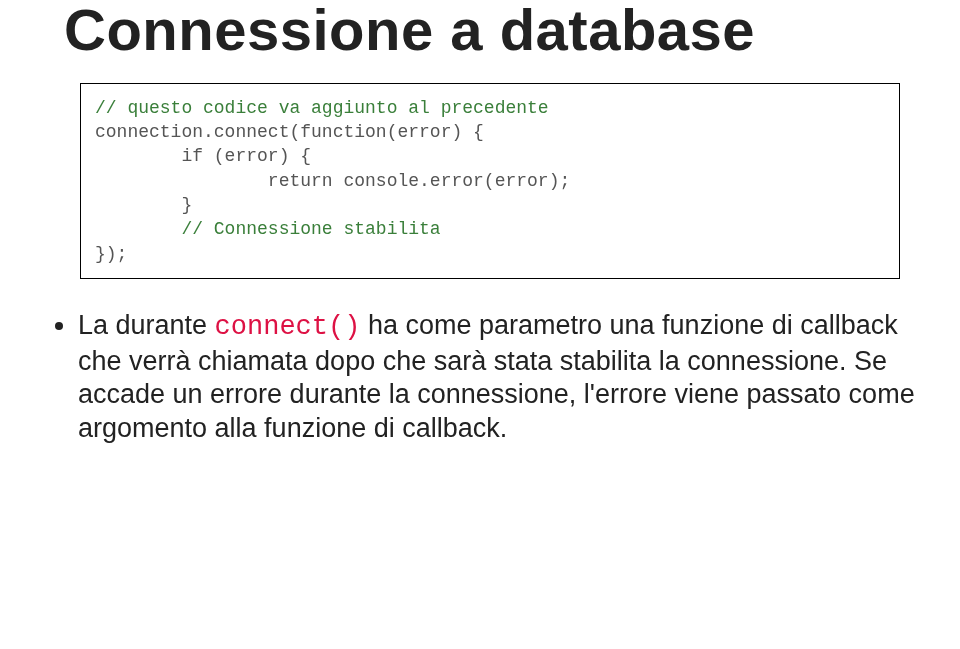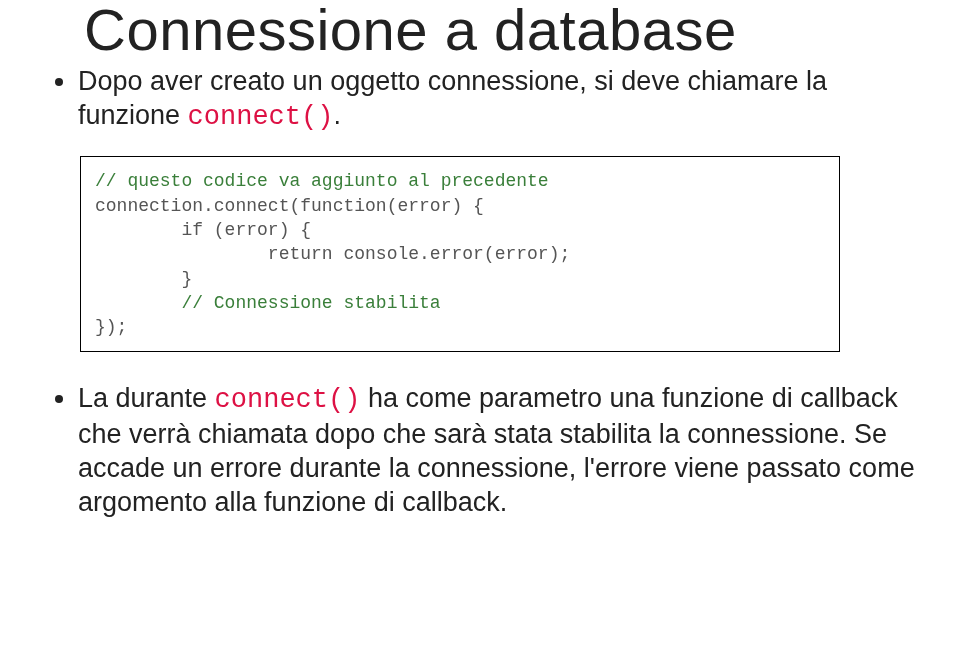--- a/index.html
+++ b/index.html
@@ -10,22 +10,22 @@
     background: #ffffff;
     font-family: "Segoe UI", "Helvetica Neue", Arial, sans-serif;
     color: #222;
   }
   .page {
     padding: 0 40px 0 40px;
     box-sizing: border-box;
   }
   h1.title {
     font-size: 58px;
-    font-weight: 400;
-    margin: 0 0 4px 44px;
+    font-weight: 700;
+    margin: 0 0 4px 24px;
     letter-spacing: 0.5px;
     line-height: 1.05;
     font-stretch: condensed;
     font-family: "Segoe UI Light", "Helvetica Neue Light", "Arial Narrow", sans-serif;
   }
   ul.top-list, ul.bottom-list {
     list-style: disc;
     margin: 0;
     padding-left: 38px;
   }
@@ -36,46 +36,41 @@
     color: #222;
   }
   .inline-code {
     font-family: "Courier New", Courier, monospace;
     color: #d14;
     font-size: 27px;
   }
   .code-block-wrap {
     margin: 22px 0 30px 40px;
     border: 1.5px solid #000;
-    width: 760px;
+    width: 820px;
     box-sizing: border-box;
     padding: 12px 14px;
   }
   .code-block {
     font-family: "Courier New", Courier, monospace;
     font-size: 18px;
     line-height: 1.35;
     white-space: pre;
     color: #555;
   }
   .code-comment { color: #3a7f3a; }
   .code-plain { color: #555; }
 </style>
 </head>
 <body>
 
 <div class="page">
 
   <h1 class="title">Connessione a database</h1>
 
-  <ul class="top-list">
-    <li>
-      <span>Dopo aver creato un oggetto connessione, si deve chiamare la funzione </span><span class="inline-code">connect()</span><span>.</span>
-    </li>
-  </ul>
 
   <div class="code-block-wrap">
     <div class="code-block"><span class="code-comment">// questo codice va aggiunto al precedente</span>
 <span class="code-plain">connection.connect(function(error) {</span>
 <span class="code-plain">        if (error) {</span>
 <span class="code-plain">                return console.error(error);</span>
 <span class="code-plain">        }</span>
 <span class="code-comment">        // Connessione stabilita</span>
 <span class="code-plain">});</span></div>
   </div>

